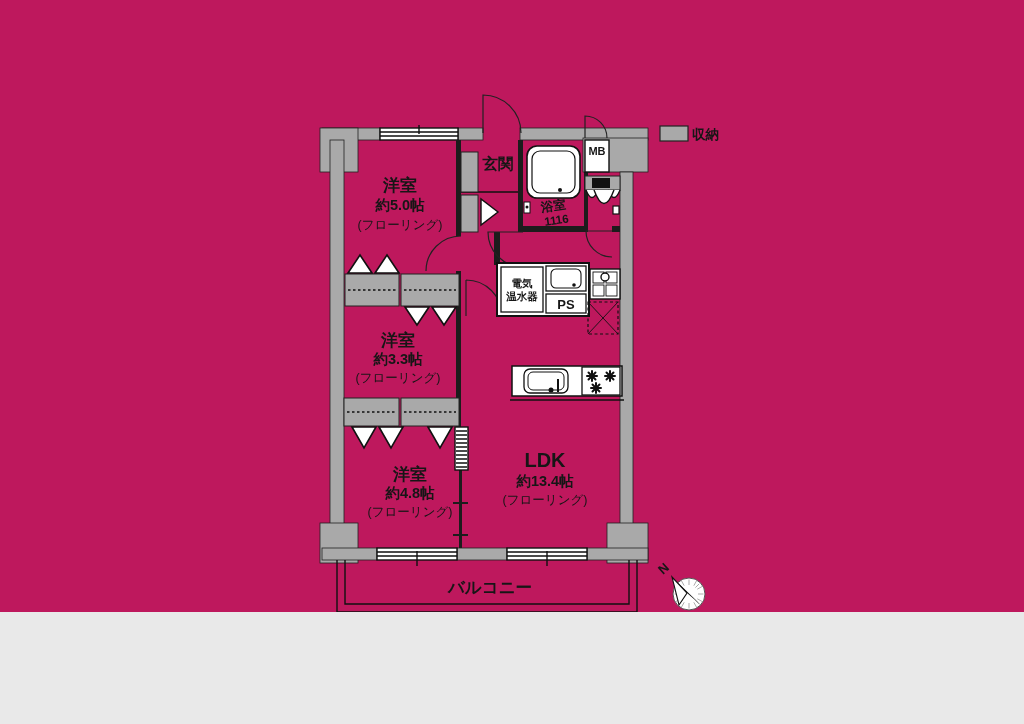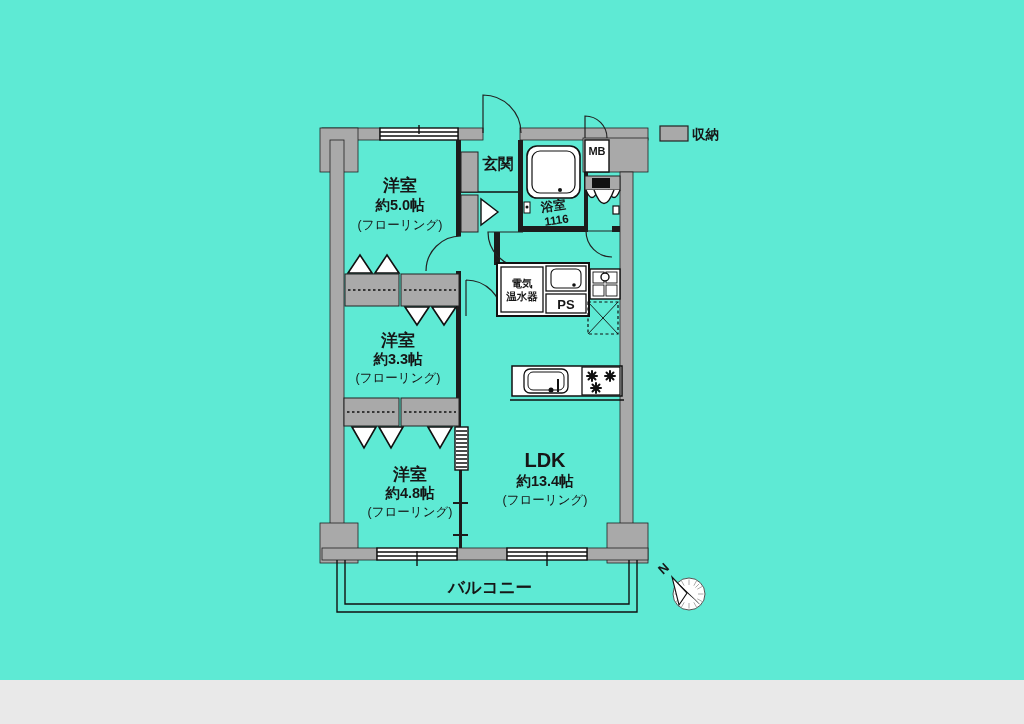--- a/index.html
+++ b/index.html
@@ -1,17 +1,17 @@
 <!DOCTYPE html>
 <html><head>
 <meta charset="utf-8">
 <style>
   html,body{margin:0;padding:0;background:#e9e9e9;}
   #canvas{
-    position:relative;width:1024px;height:680px;background:#5eead4;
+    position:relative;width:1024px;height:612px;background:#be185d;
     font-family:"Liberation Sans","DejaVu Sans",sans-serif;overflow:hidden;
   }
   svg text{fill:#161616;font-family:"Liberation Sans","DejaVu Sans",sans-serif;}
   .rm-name{font-size:17px;font-weight:bold;}
   .rm-size{font-size:14.5px;font-weight:bold;}
   .rm-floor{font-size:12.5px;}
   .ldk-name{font-size:20px;font-weight:bold;}
   .sm{font-size:11px;font-weight:bold;}
   .wall{fill:#a9a9a9;stroke:#222;stroke-width:0.8;}
   .iwall{fill:#1c1c1c;}

